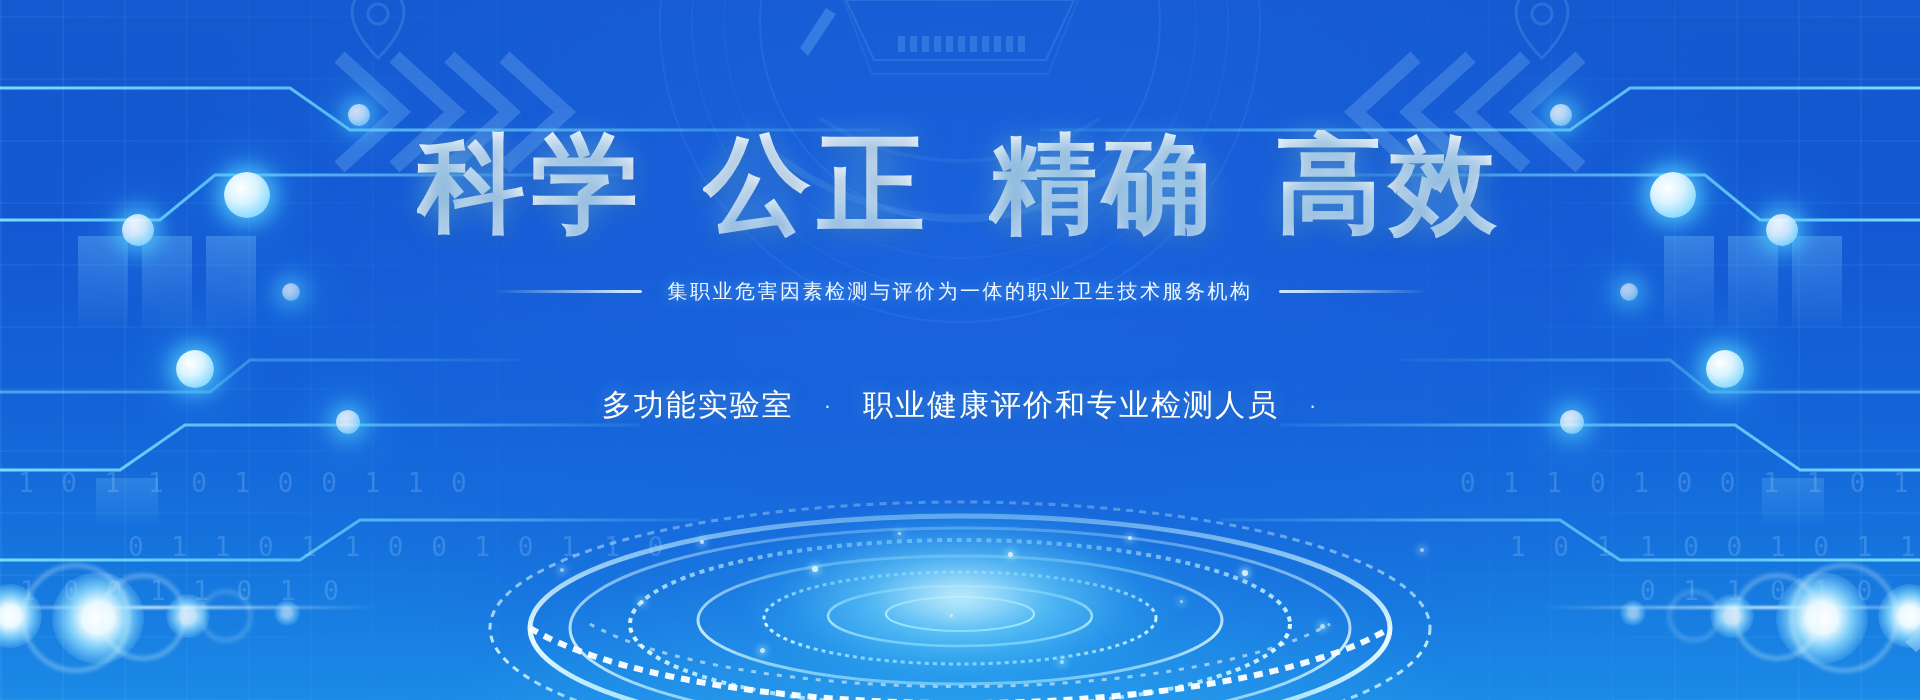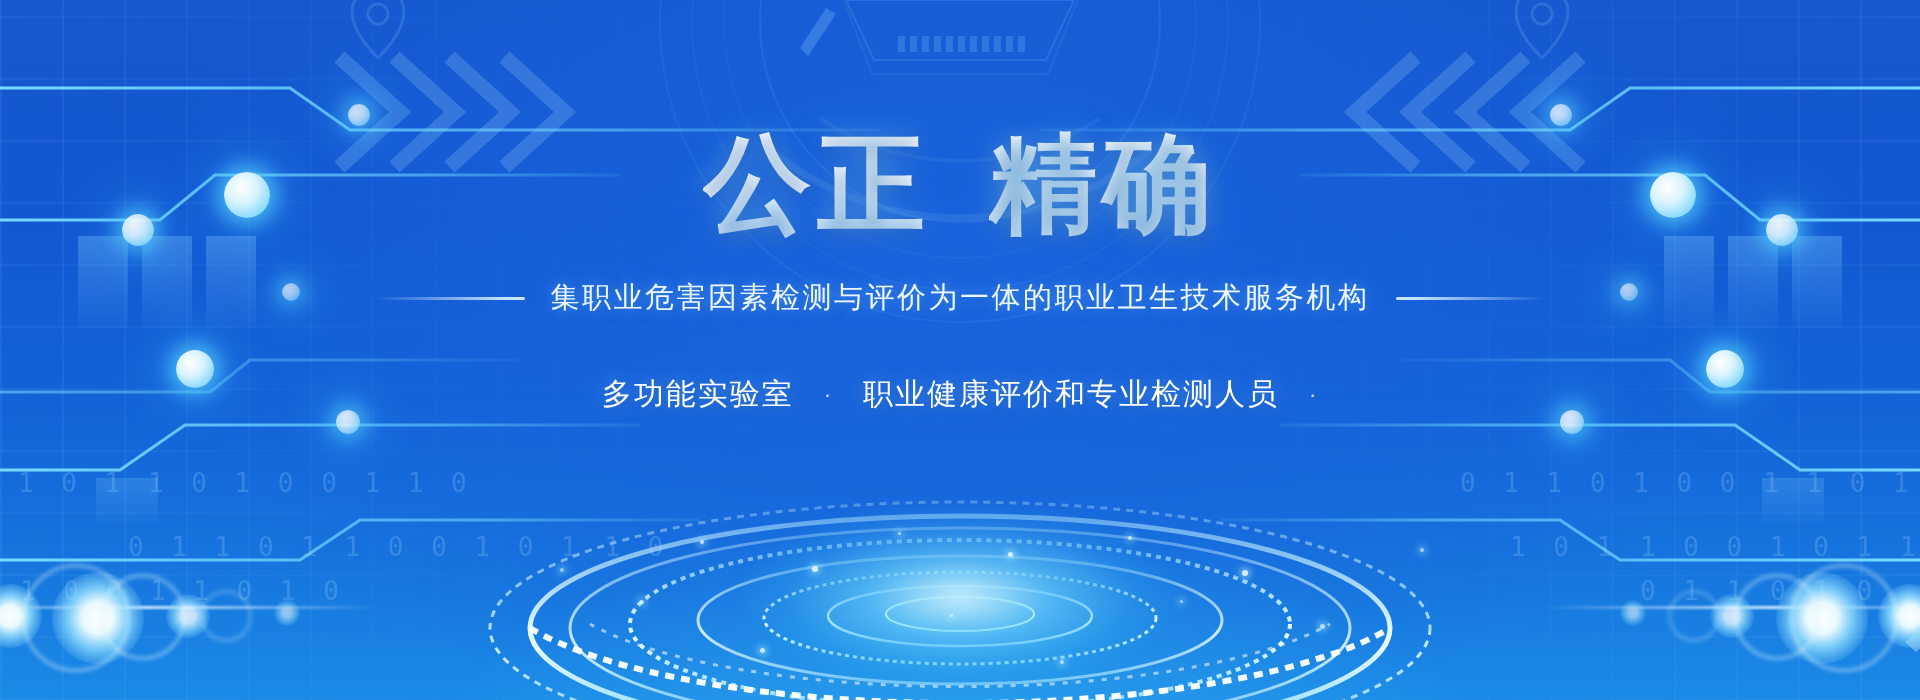--- a/index.html
+++ b/index.html
@@ -91,26 +91,26 @@
     margin-top:40px;
     display:flex; align-items:center; gap:26px;
   }
   .subline .dash{
     width:148px; height:3px;
     background:linear-gradient(90deg, rgba(200,235,255,0) 0%, rgba(210,238,255,.92) 85%, rgba(210,238,255,.95) 100%);
     border-radius:2px;
   }
   .subline .dash.right{ transform:scaleX(-1); }
   .subline .sub-text{
-    font-size:29px; letter-spacing:2.5px; color:#eef7ff; white-space:nowrap;
+    font-size:20px; letter-spacing:2.5px; color:#eef7ff; white-space:nowrap;
     text-shadow:0 0 14px rgba(120,205,255,.55);
   }
 
   .features{
-    margin-top:56px;
+    margin-top:80px;
     display:flex; align-items:center; gap:30px;
     font-size:30px; letter-spacing:2px; color:#ffffff; white-space:nowrap;
     text-shadow:0 0 16px rgba(120,205,255,.6), 0 2px 8px rgba(6,45,125,.4);
   }
   .features .sep{ font-size:22px; color:#dff1ff; opacity:.95; }
 </style>
 </head>
 <body>
 
 <div class="banner">
@@ -304,22 +304,24 @@
     <div class="ring" style="left:62px;  top:16px; width:108px; height:108px;"></div>
     <div class="ring" style="left:140px; top:26px; width:86px;  height:86px;"></div>
     <div class="core" style="left:206px; top:46px; width:44px;  height:44px; opacity:.8;"></div>
     <div class="ring" style="left:240px; top:42px; width:52px;  height:52px; opacity:.6;"></div>
     <div class="core" style="left:314px; top:52px; width:26px;  height:26px; opacity:.55;"></div>
   </div>
 
   <div class="content">
 
     <div class="headline">
+      <span class="word">科学</span>
       <span class="word">公正</span>
       <span class="word">精确</span>
+      <span class="word">高效</span>
     </div>
 
     <div class="subline">
       <span class="dash"></span>
       <span class="sub-text">集职业危害因素检测与评价为一体的职业卫生技术服务机构</span>
       <span class="dash right"></span>
     </div>
 
     <div class="features">
       <span>多功能实验室</span>

